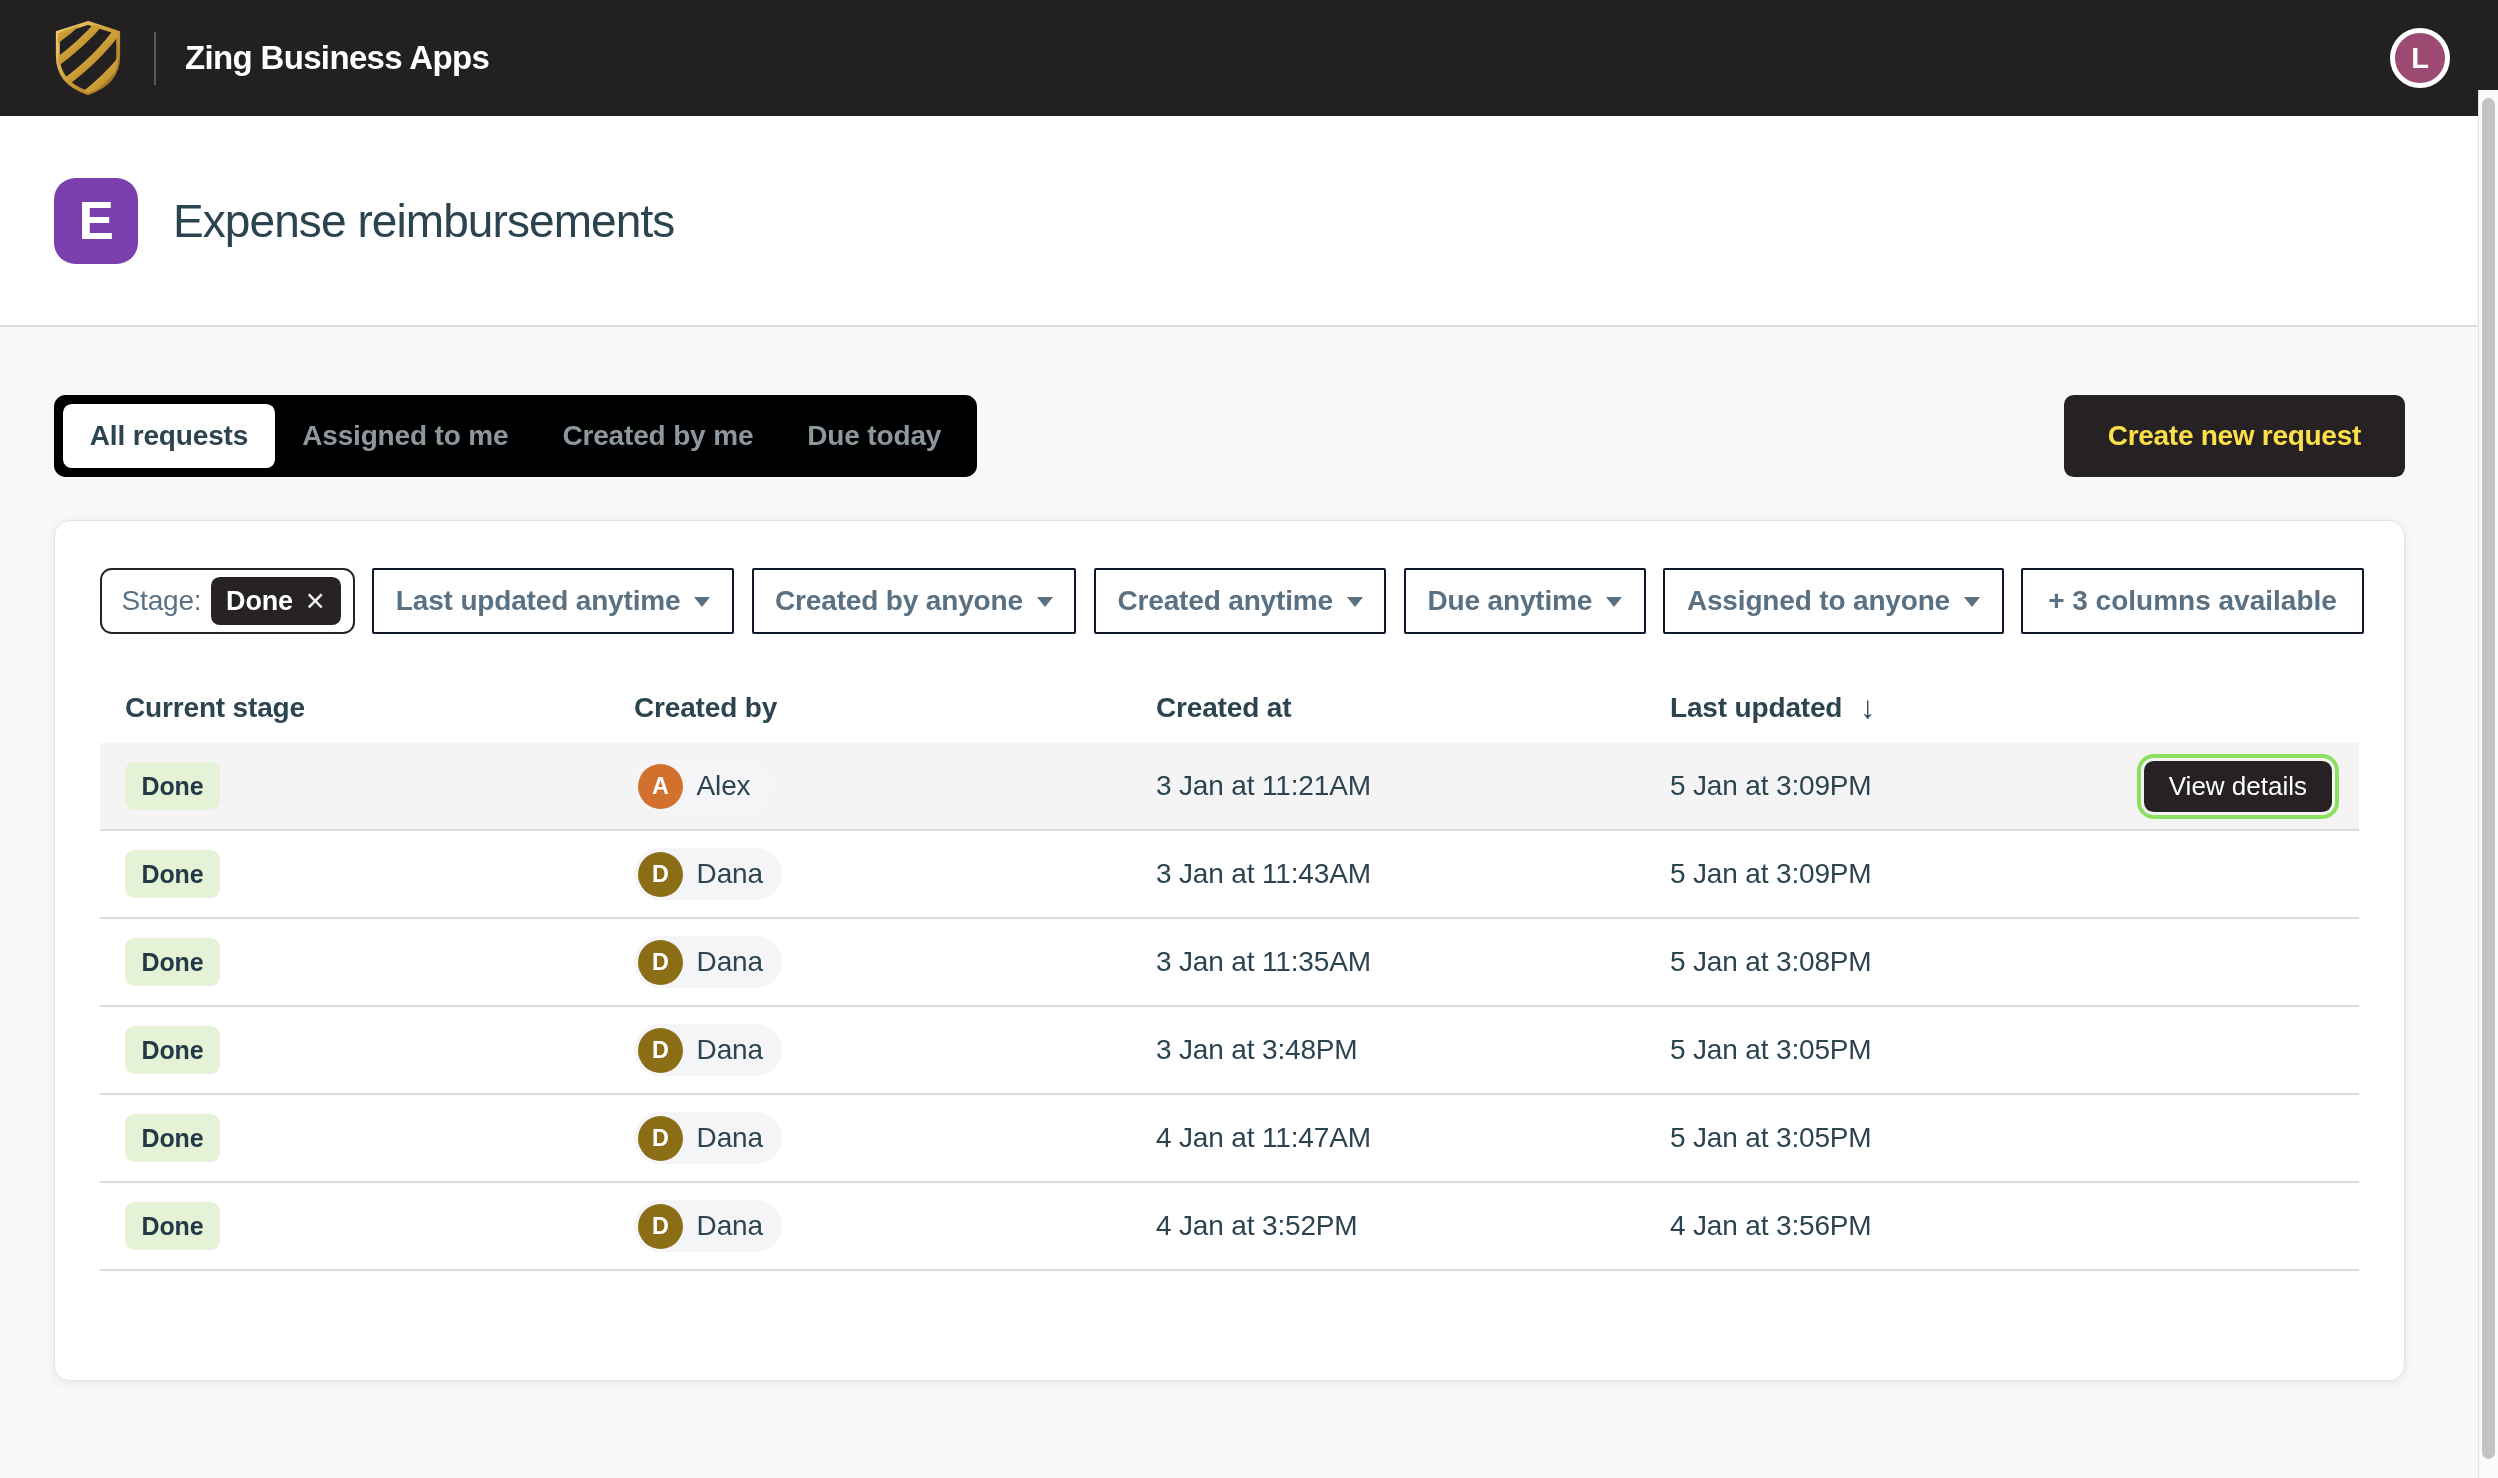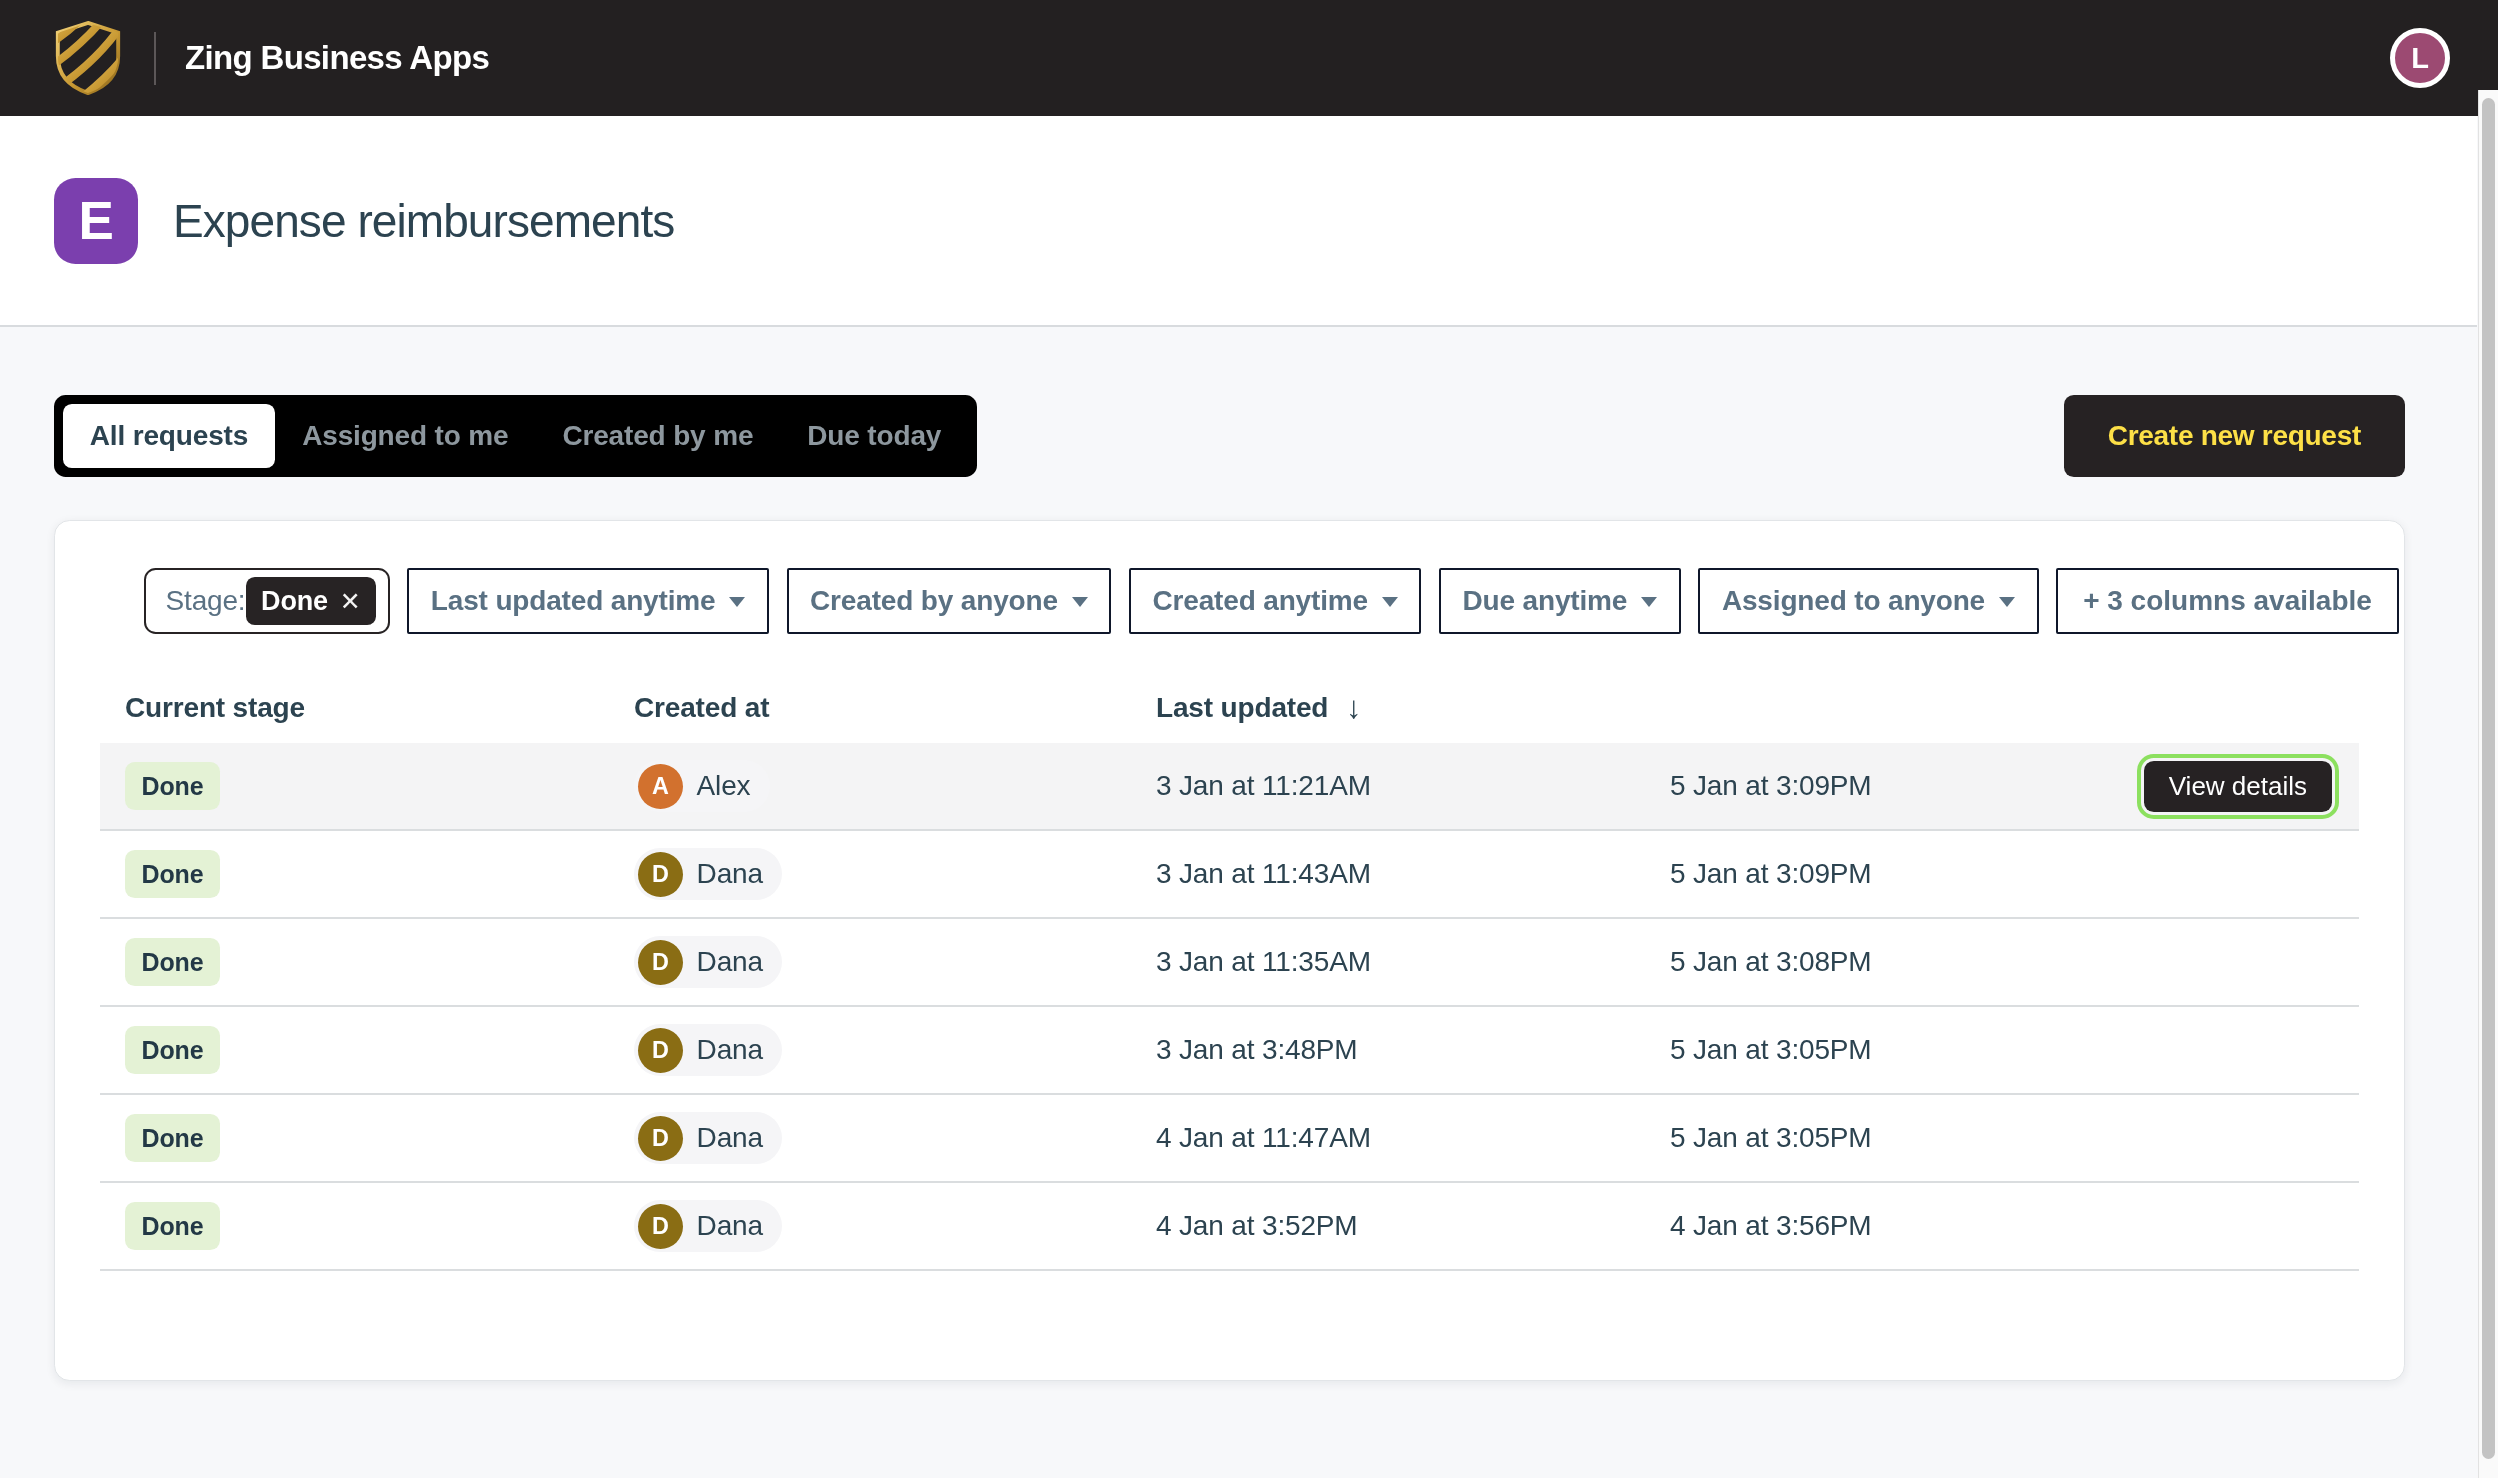--- a/index.html
+++ b/index.html
@@ -63,21 +63,21 @@
   .chip {
     height:66px; display:flex; align-items:center; gap:14px;
     border:2px solid #0f172a; border-radius:2px; background:#fff;
     color:#5a7183; font-size:28px; font-weight:600; padding:0 21.5px; cursor:pointer;
     white-space:nowrap; font-family:inherit;
   }
   .chip .caret {
     width:0; height:0; border-left:8.8px solid transparent; border-right:8.8px solid transparent;
     border-top:10.7px solid #5a7183; margin-top:2.9px;
   }
-  .chip.stage-chip { border:2.9px solid #272324; border-radius:11.7px; padding:0 11.7px 0 19.5px; gap:0; font-weight:400;margin-left:44px; }
+  .chip.stage-chip { border:2.9px solid #272324; border-radius:11.7px; padding:0 11.7px 0 19.5px; gap:9px; font-weight:400; }
   .stage-pill {
     background:#272324; color:#fff; font-weight:bold; font-size:27px;
     border-radius:8.8px; padding:8.8px 15.6px; display:flex; align-items:center; gap:11.7px;
   }
   .stage-pill .remove { font-weight:400; font-size:25px; cursor:pointer; opacity:0.95; }
   .chip.columns-btn { margin-left:auto; font-weight:bold; padding:0 25px; }
   
   .thead, .trow {
     display:grid; grid-template-columns:509px 522px 514px 444px 1fr;
     align-items:center;
@@ -208,20 +208,23 @@
           </span>
 
         <button class="chip columns-btn">+ 3 columns available</button>
       </div>
 
       <div class="thead">
         <span class="th">
           <span>Current stage</span>
         </span>
         <span class="th">
+          <span>Created by</span>
+        </span>
+        <span class="th">
           <span>Created at</span>
         </span>
         <span class="th">
           <span>Last updated</span>
           <span class="sort-arrow">↓</span>
         </span>
         <span class="th"></span>
       </div>
 
         <div class="trow highlight">

